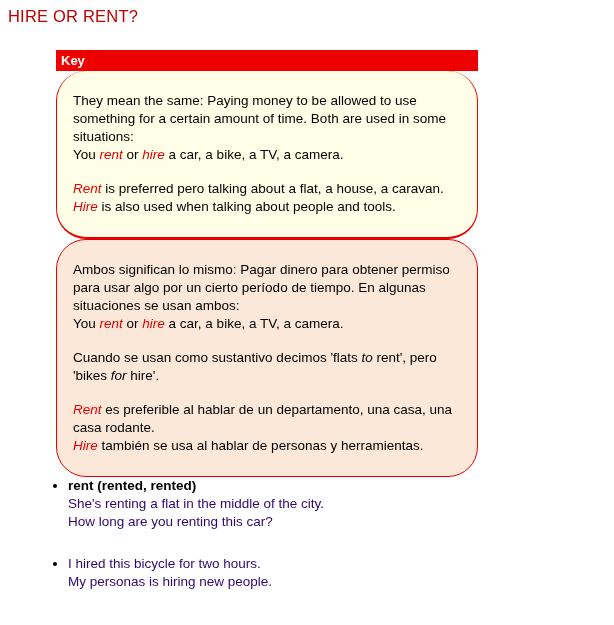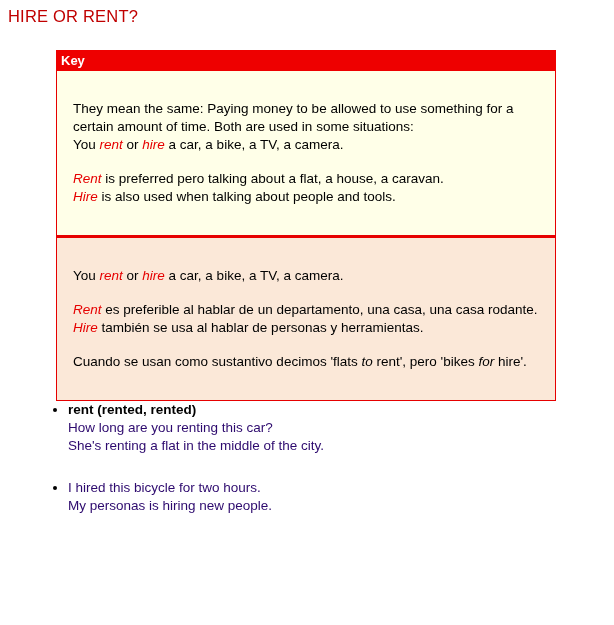--- a/index.html
+++ b/index.html
@@ -26,34 +26,35 @@
   }
   .title{
     margin:6px 0 0 8px;
     font-size:16.5px;
     line-height:21px;
     font-weight:normal;
     color:var(--title_color);
     letter-spacing:.2px;
   }
   .key-box{
-    width:500px;
+    width:422px;
     margin:23px 0 0 56px;
   }
   .key-header{
     background:var(--bar_bg);
     color:var(--bar_text);
     font-weight:bold;
     font-size:13px;
     height:21px;
     line-height:21px;
     padding-left:5px;
   }
   .panel{
-    padding:13px 16px;
+    padding:5px 16px;
+    border-radius:30px;
   }
   .panel-en{
     background:var(--panel_en_bg);
     border:1px solid var(--border_red);
     border-top:0;
     border-bottom-width:2px;
   }
   .panel-es{
     background:var(--panel_es_bg);
     border:1px solid var(--border_red);
@@ -86,36 +87,37 @@
         <div class="line"><span>You </span><span class="hl">rent</span><span> or </span><span class="hl">hire</span><span> a car, a bike, a TV, a camera.</span></div>
       </div>
       <div class="para">
         <div class="line"><span class="hl">Rent</span><span> is preferred pero talking about a flat, a house, a caravan.</span></div>
         <div class="line"><span class="hl">Hire</span><span> is also used when talking about people and tools.</span></div>
       </div>
     </div>
 
     <div class="panel panel-es">
       <div class="para">
+        <div class="line">Ambos significan lo mismo: Pagar dinero para obtener permiso para usar algo por un cierto período de tiempo. En algunas situaciones se usan ambos:</div>
         <div class="line"><span>You </span><span class="hl">rent</span><span> or </span><span class="hl">hire</span><span> a car, a bike, a TV, a camera.</span></div>
+      </div>
+      <div class="para">
+        <div class="line"><span>Cuando se usan como sustantivo decimos 'flats </span><span class="it">to</span><span> rent', pero 'bikes </span><span class="it">for</span><span> hire'.</span></div>
       </div>
       <div class="para">
         <div class="line"><span class="hl">Rent</span><span> es preferible al hablar de un departamento, una casa, una casa rodante.</span></div>
         <div class="line"><span class="hl">Hire</span><span> también se usa al hablar de personas y herramientas.</span></div>
-      </div>
-      <div class="para">
-        <div class="line"><span>Cuando se usan como sustantivo decimos 'flats </span><span class="it">to</span><span> rent', pero 'bikes </span><span class="it">for</span><span> hire'.</span></div>
       </div>
     </div>
   </div>
 
   <ul class="vocab">
     <li>
       <div class="head">rent (rented, rented)</div>
+      <div class="ex">She's renting a flat in the middle of the city.</div>
       <div class="ex">How long are you renting this car?</div>
-      <div class="ex">She's renting a flat in the middle of the city.</div>
     </li>
     <li>
       <div class="ex">I hired this bicycle for two hours.</div>
       <div class="ex">My personas is hiring new people.</div>
     </li>
   </ul>
 </div>
 
 </body></html>

